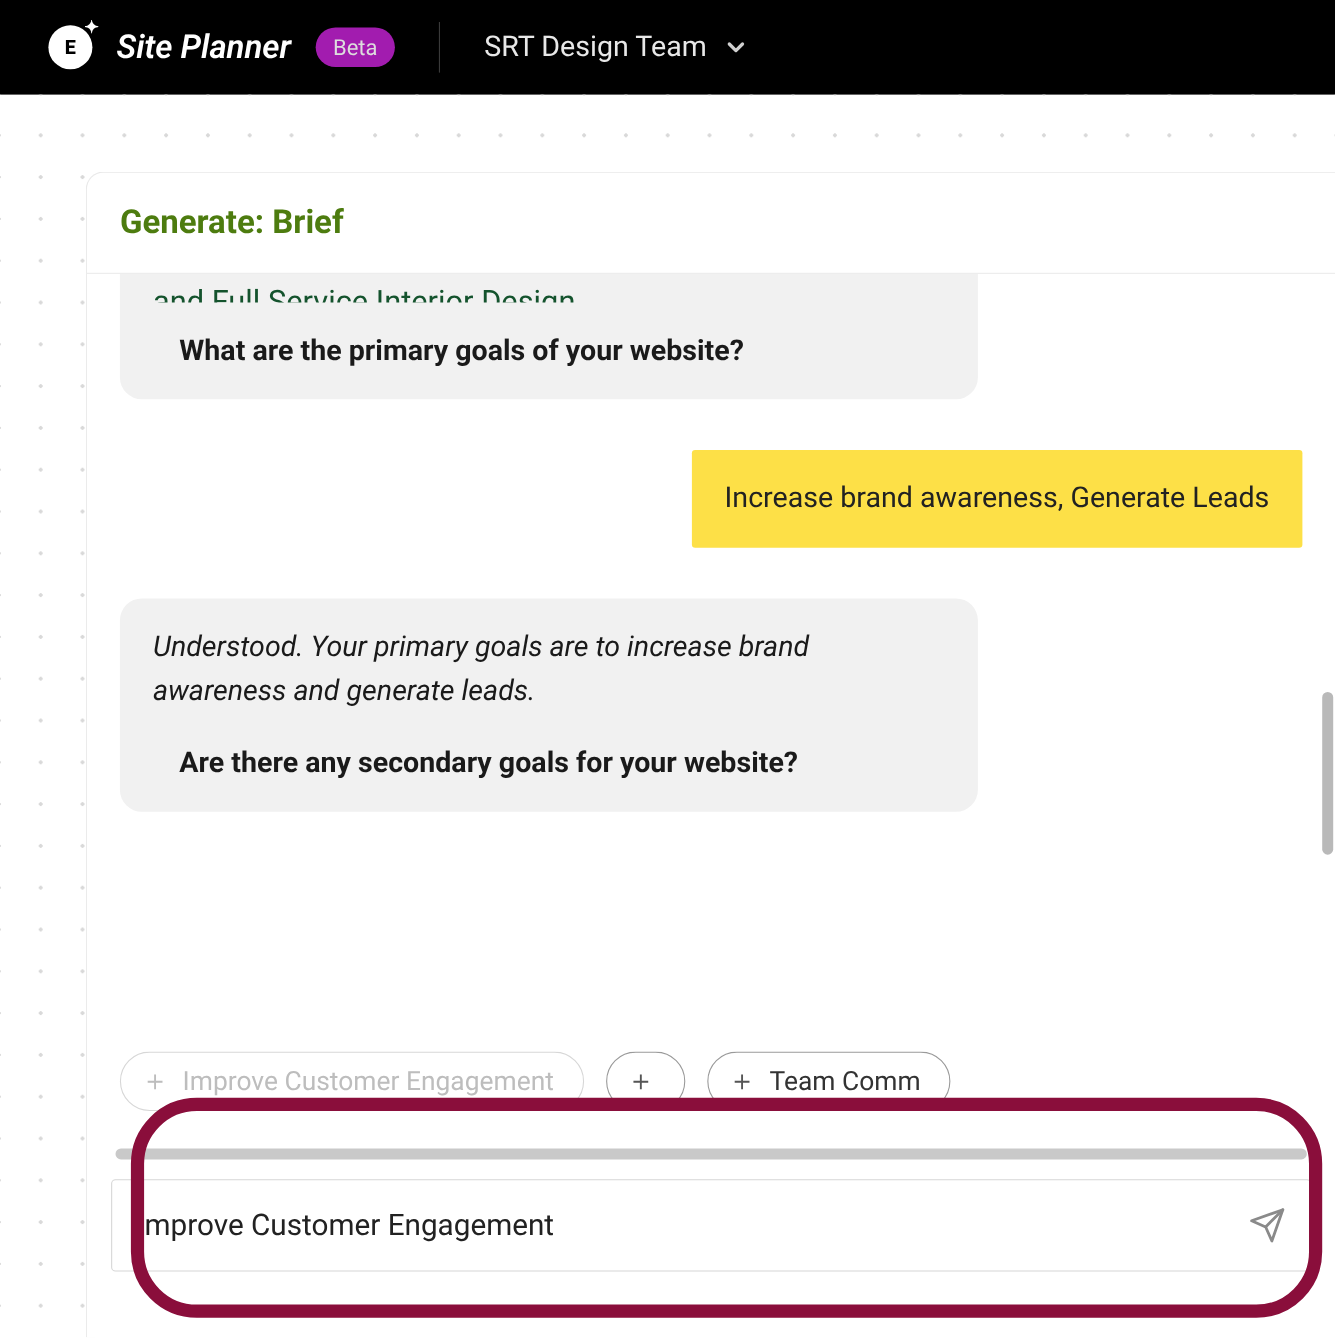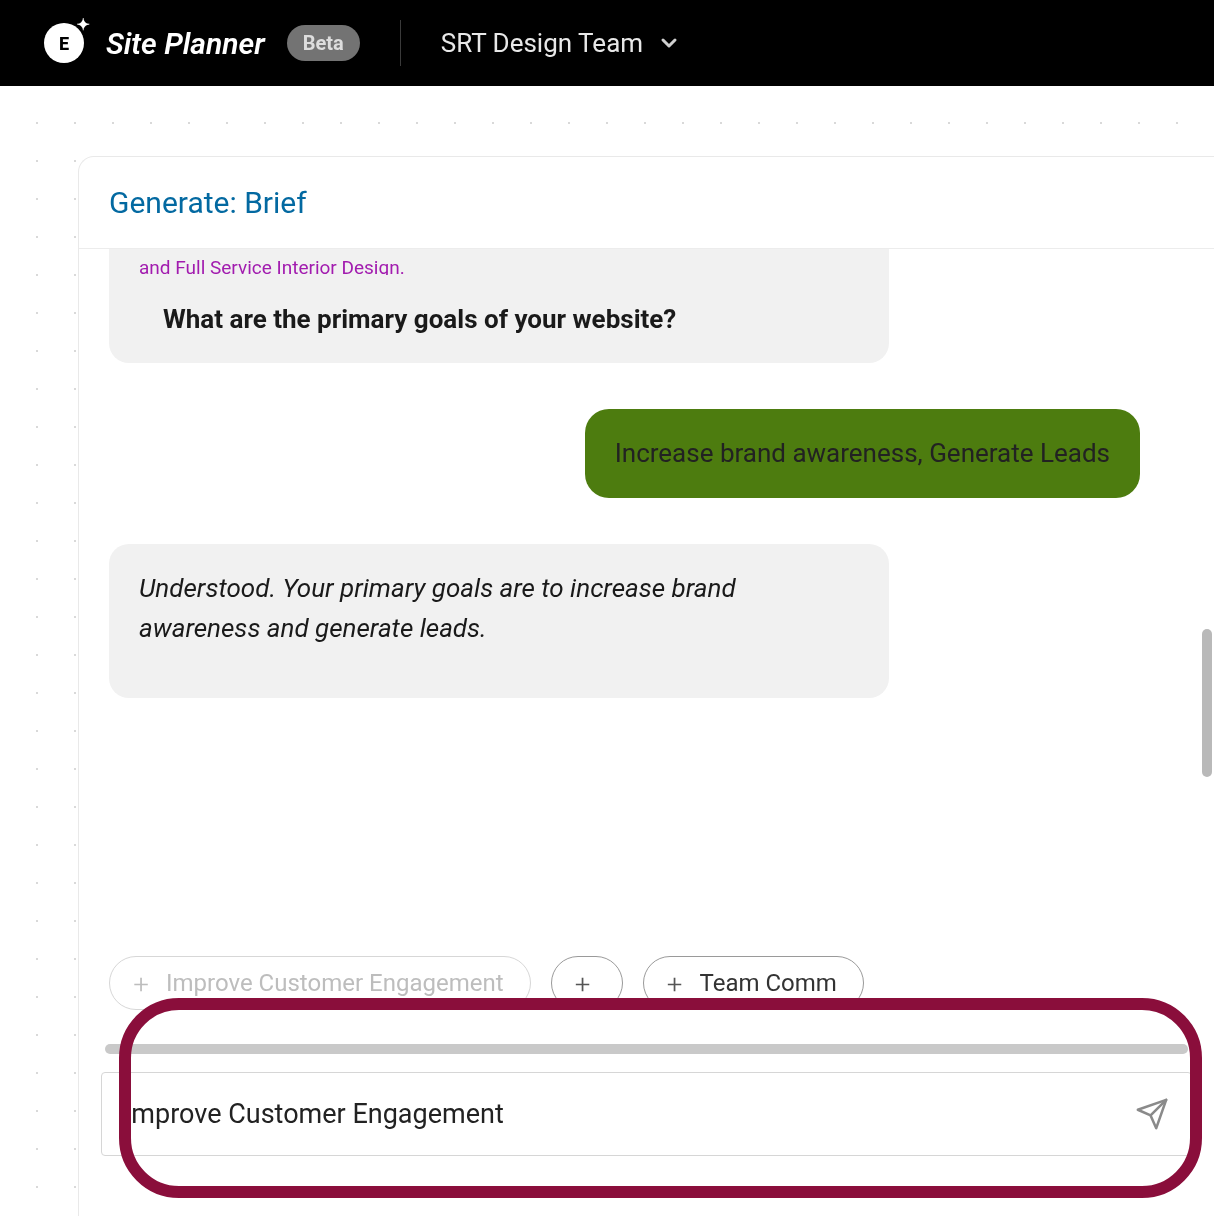--- a/index.html
+++ b/index.html
@@ -40,26 +40,26 @@
     top: -8px; right: -6px;
     font-size: 16px;
     color: #fff;
   }
   .app-title {
     font-size: 30px;
     font-weight: 600;
     font-style: italic;
   }
   .beta-badge {
-    background: #737373;
+    background: #a21caf;
     color: #ddd;
     font-size: 20px;
     padding: 6px 16px;
     border-radius: 18px;
-    font-weight: 700;
+    font-weight: 400;
   }
   .vdiv {
     width: 1px;
     height: 46px;
     background: #3a3a3a;
     margin: 0 18px;
   }
   .team-select {
     display: flex;
     align-items: center;
@@ -93,22 +93,22 @@
     border-right: none;
     border-bottom: none;
     display: flex;
     flex-direction: column;
     overflow: hidden;
   }
   .panel-header {
     padding: 28px 18px 28px 30px;
     border-bottom: 1px solid #ececec;
     font-size: 30px;
-    font-weight: 400;
-    color: #0369a1;
+    font-weight: 700;
+    color: #4d7c0f;
   }
   .chat-scroll {
     flex: 1;
     overflow: hidden;
     position: relative;
     padding: 0 30px 0 30px;
   }
   .chat-inner {
     position: relative;
     height: 100%;
@@ -120,37 +120,36 @@
     font-size: 26px;
     line-height: 1.55;
     max-width: 780px;
   }
   .msg-ai {
     background: #f1f1f1;
     color: #1a1a1a;
   }
   .msg-ai strong { font-weight: 700; margin-left: 24px; }
   .msg-user {
-    background: #4d7c0f;
+    background: #fde047;
     color: #222;
     margin-left: auto;
-    margin-right: 44px;
-    border-radius: 24px;
+    border-radius: 3px;
   }
 
   
   .msg-clip {
     border-top-left-radius: 0;
     border-top-right-radius: 0;
     margin-top: 0;
     padding-top: 0;
   }
   .clip-text {
-    color:#a21caf;
-    font-size:19px;
+    color:#14532d;
+    font-size:28px;
     overflow:hidden;
     height:22px;
     white-space:nowrap;
     margin-bottom:24px;
   }
 
   
   .chips-row {
     display: flex;
     gap: 20px;
@@ -280,20 +279,21 @@
           </div>
 
           <div class="msg-user-wrap">
             <div class="msg msg-user" style="max-width:620px;">
               <span>Increase brand awareness, Generate Leads</span>
             </div>
           </div>
 
           <div class="msg msg-ai">
             <div style="margin-bottom:26px;font-style:italic;">Understood. Your primary goals are to increase brand awareness and generate leads.</div>
+            <div><strong>Are there any secondary goals for your website?</strong></div>
           </div>
 
         </div>
       </div>
       <div class="vscroll"></div>
     </div>
 
     <div class="chips-row">
       <div class="chip selected">
         <span class="plus">＋</span>

